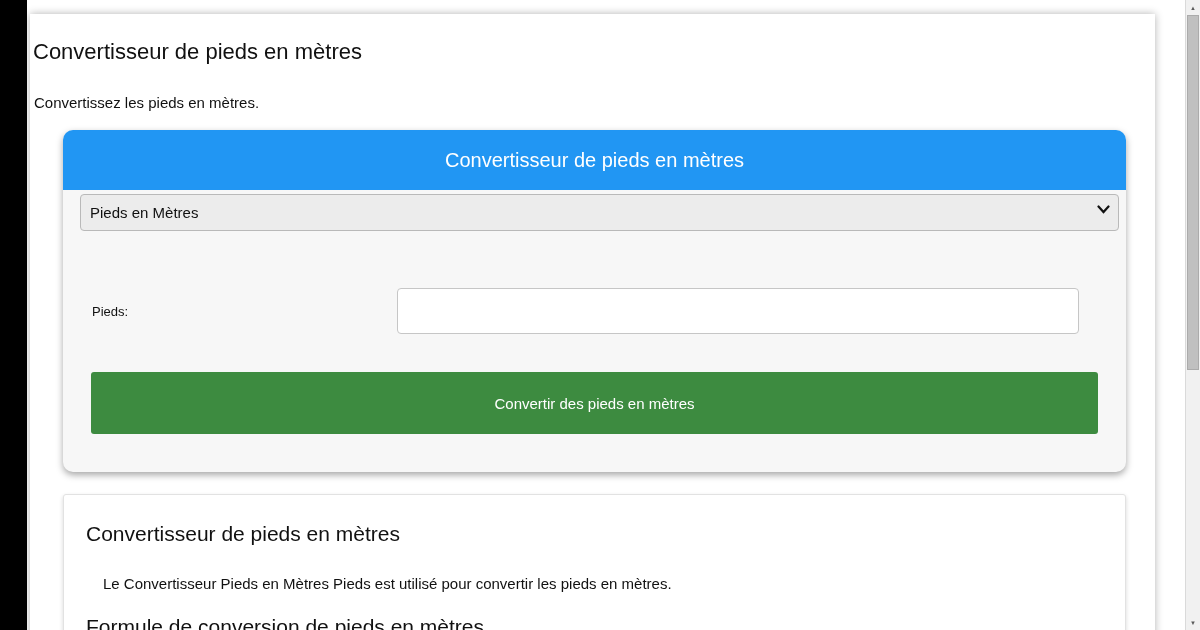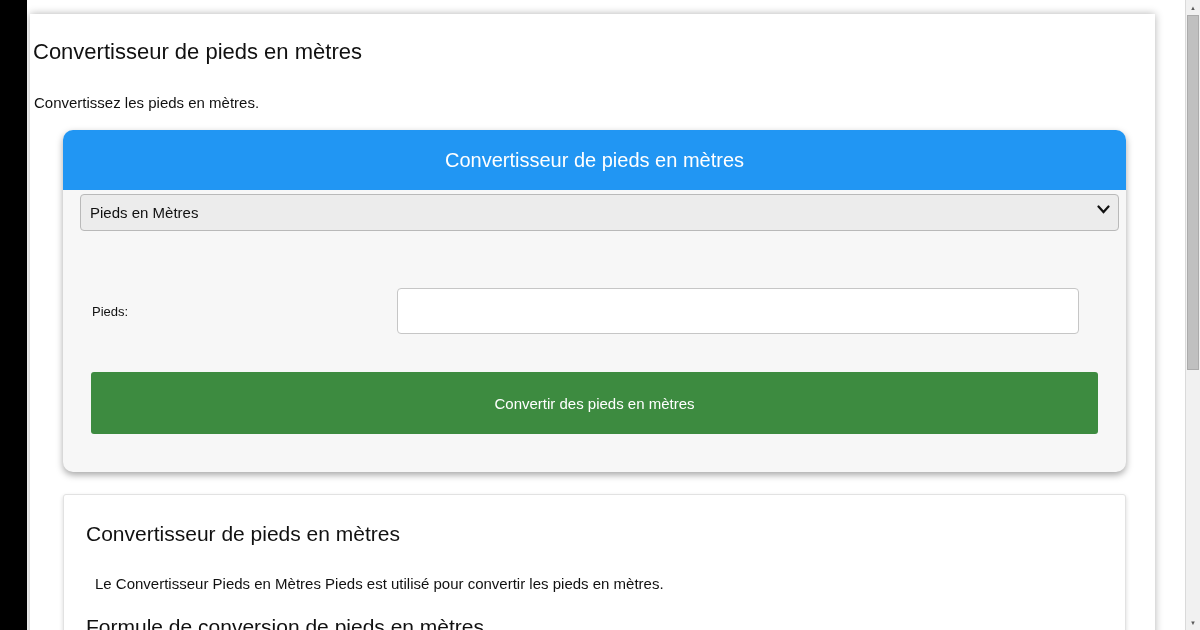--- a/index.html
+++ b/index.html
@@ -144,21 +144,21 @@
     box-shadow: 0 2px 4px rgba(0,0,0,0.16);
     padding: 27px 30px 60px 22px;
   }
   .info-heading, .formula-heading {
     margin: 0;
     font-size: 21px;
     font-weight: 400;
     color: #111111;
   }
   .info-description {
-    margin: 29px 0 0 9px;
+    margin: 29px 0 0 17px;
     font-size: 15px;
     color: #111111;
   }
   .formula-heading { margin-top: 23px; }
 
   
   .scrollbar {
     position: absolute;
     right: 0; top: 0;
     width: 15px; height: 630px;

